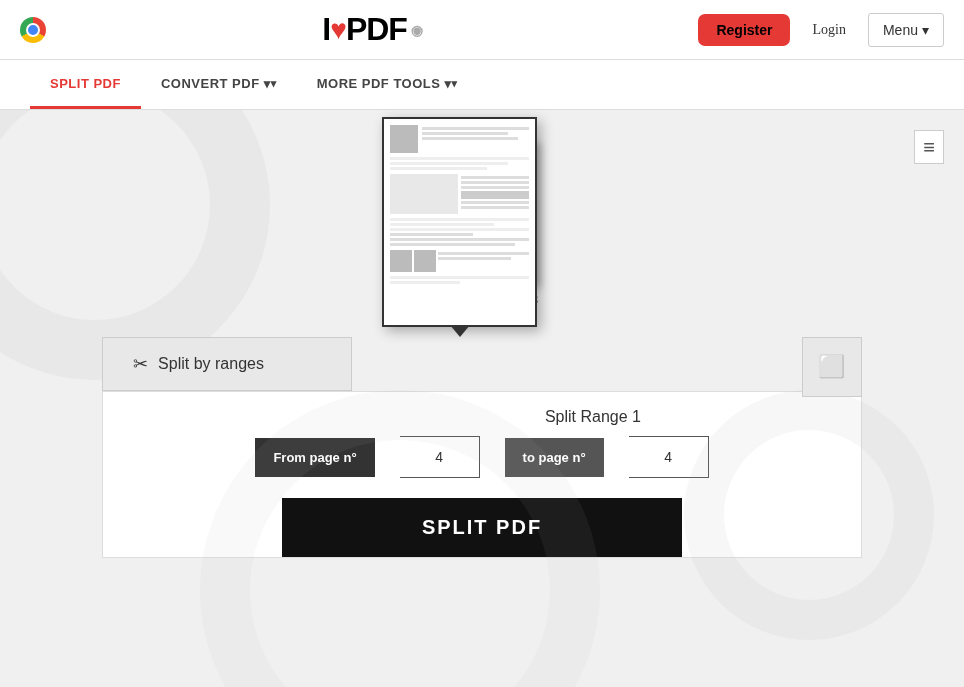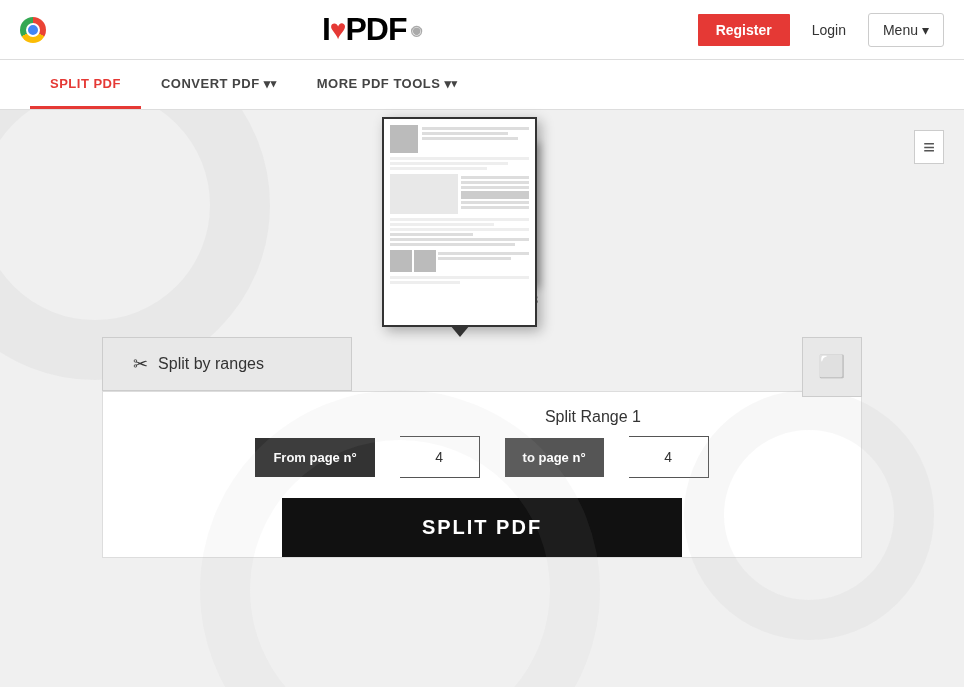--- a/index.html
+++ b/index.html
@@ -3,22 +3,22 @@
   <meta charset="utf-8">
   <style>
     * { box-sizing: border-box; margin: 0; padding: 0; }
     body { font-family: Arial, Helvetica, sans-serif; background: #f5f5f5; width: 964px; min-height: 687px; overflow-x: hidden; }
 
     
     .header { background: #fff; border-bottom: 1px solid #ddd; padding: 0 20px; display: flex; align-items: center; justify-content: space-between; height: 60px; }
     .logo { display: flex; align-items: center; gap: 0; font-size: 32px; font-weight: 900; letter-spacing: -1px; color: #000; }
     .logo-heart { color: #e53935; font-size: 28px; }
     .header-right { display: flex; align-items: center; gap: 10px; }
-    .btn-register { background: #e53935; color: #ffffff; border: none; padding: 8px 18px; font-size: 14px; font-weight: bold; border-radius: 1px; cursor: pointer; }
-    .btn-login { background: transparent; border: none; font-size: 14px; color: #333; cursor: pointer; padding: 8px 12px; }
+    .btn-register { background: #e53935; color: #000000; border: none; padding: 8px 18px; font-size: 14px; font-weight: bold; border-radius: 7px; cursor: pointer; }
+    .btn-login { background: transparent; border: none; font-size: 14px; color: #333; cursor: pointer; padding: 8px 12px; font-family: Liberation Serif, serif; }
     .btn-menu { background: transparent; border: 1px solid #ccc; border-radius: 3px; font-size: 14px; color: #333; cursor: pointer; padding: 8px 14px; display: flex; align-items: center; gap: 4px; }
     .chrome-icon { width: 26px; height: 26px; border-radius: 50%; background: conic-gradient(#ea4335 0deg 120deg, #fbbc05 120deg 240deg, #34a853 240deg 360deg); position: relative; overflow: hidden; }
     .chrome-icon::after { content: ''; position: absolute; top: 50%; left: 50%; transform: translate(-50%, -50%); width: 10px; height: 10px; background: #4285f4; border-radius: 50%; border: 2px solid #fff; }
 
     
     .nav { background: #fff; border-bottom: 1px solid #ddd; display: flex; align-items: center; padding: 0 30px; height: 50px; gap: 0; }
     .nav-item { padding: 0 20px; font-size: 13px; font-weight: 600; color: #444; cursor: pointer; height: 100%; display: flex; align-items: center; text-transform: uppercase; letter-spacing: 0.5px; border-bottom: 3px solid transparent; }
     .nav-item.active { color: #e53935; border-bottom: 3px solid #e53935; }
     .nav-item.has-arrow::after { content: ' ▾'; font-size: 11px; }
 

